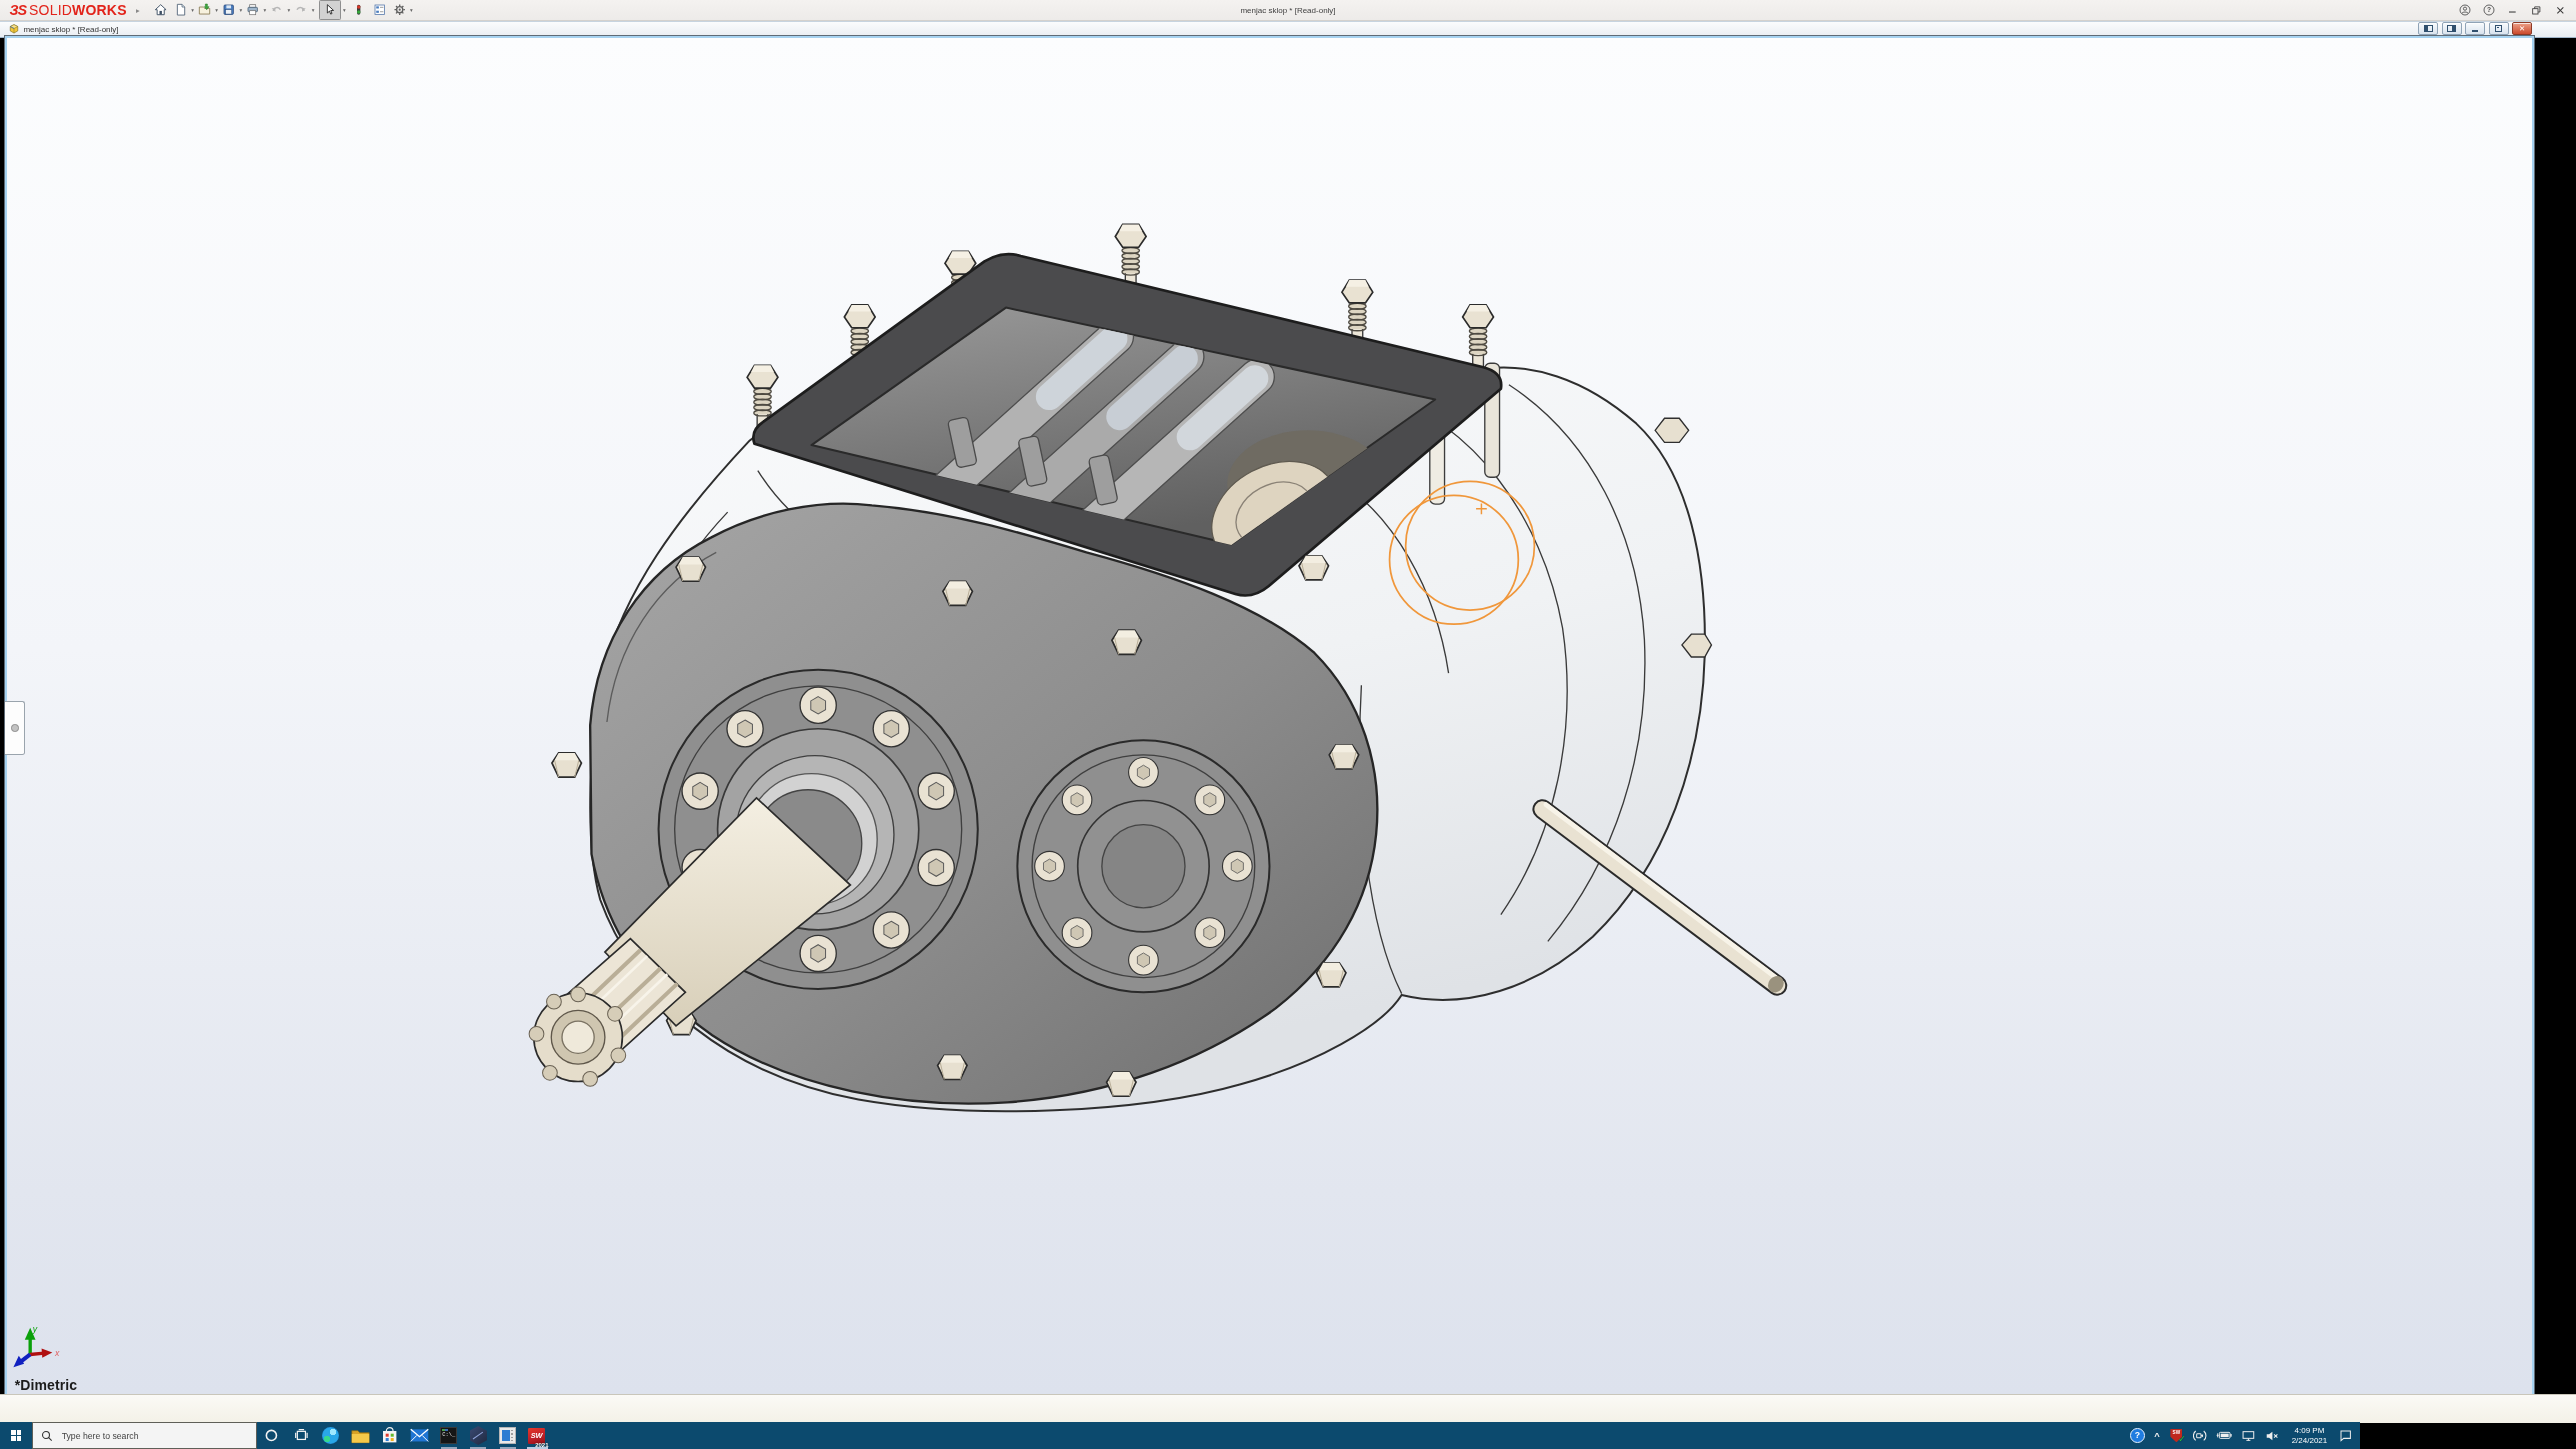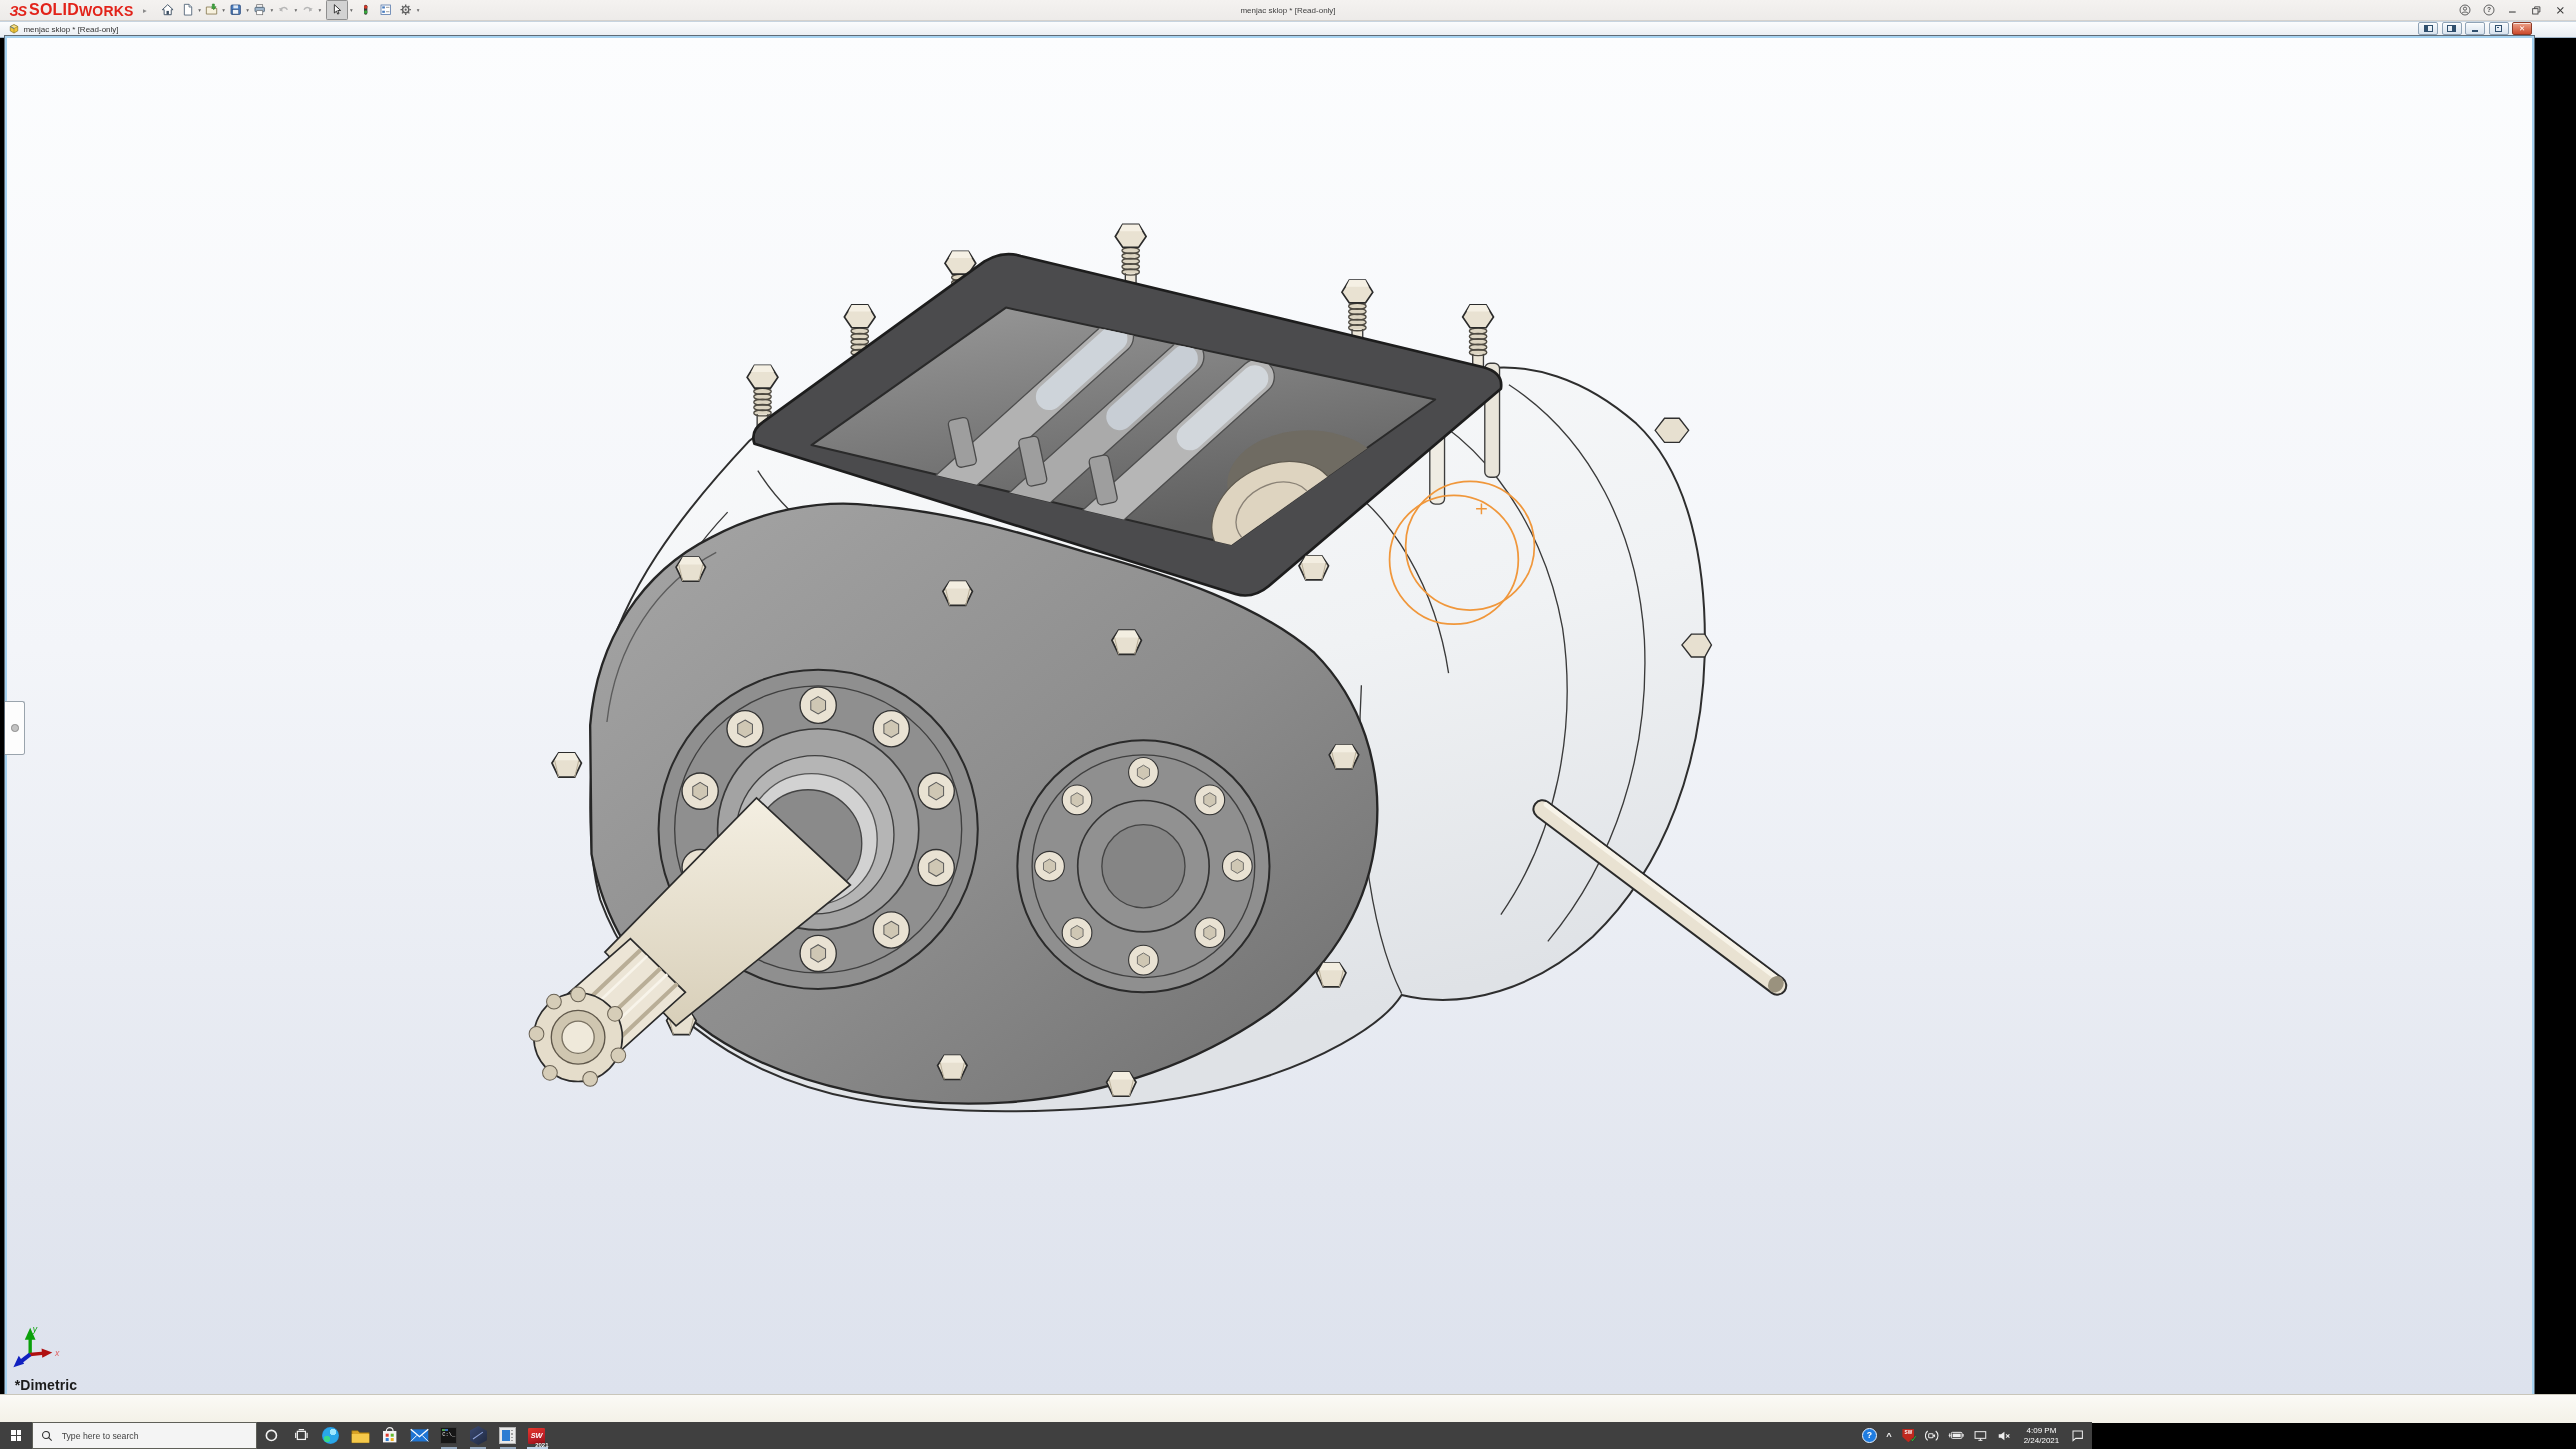--- a/index.html
+++ b/index.html
@@ -6,21 +6,21 @@
   body{width:2576px;height:1449px;position:relative;overflow:hidden;
        font-family:"Liberation Sans","DejaVu Sans",sans-serif;
        -webkit-font-smoothing:antialiased;}
   .abs{position:absolute;}
 
   
   #titlebar{left:0;top:0;width:2576px;height:20px;background:linear-gradient(#f4f2f0,#edebe9);
             border-bottom:0.7px solid #d4d1cd;display:flex;align-items:center;}
   #logo{display:flex;align-items:flex-end;margin-left:9.4px;color:#e2231a;white-space:nowrap;}
   #logo .mark{font-weight:bold;font-style:italic;font-size:14px;letter-spacing:-0.7px;margin-right:2.7px;}
-  #logo .bold{font-weight:bold;font-size:16px;letter-spacing:0.2px;}
+  #logo .bold{font-weight:normal;font-size:14px;letter-spacing:0.2px;}
   #logo .light{font-weight:bold;font-size:14px;letter-spacing:0.2px;}
   .expandArrow{color:#8a8a8a;font-size:7.4px;margin-left:9.4px;cursor:default;}
   #qat{display:flex;align-items:center;margin-left:12px;height:20px;}
   .qbtn{width:17.4px;height:17.4px;display:flex;align-items:center;justify-content:center;border-radius:1.3px;}
   .qbtn svg{display:block;}
   .dd{font-size:5.4px;color:#666;width:6.7px;text-align:center;}
   .qsep{width:2.7px;}
   .qbtn.pressed{background:#d2d2d2;border:0.7px solid #8f8f8f;width:20px;height:17.4px;}
   #titleText{position:absolute;left:0;right:0;top:0;height:20px;display:flex;align-items:center;justify-content:center;
              font-size:8px;color:#3f3f3f;pointer-events:none;}
@@ -53,21 +53,21 @@
   #fmTab{left:5.4px;top:701px;width:19px;height:52px;background:#fdfdfd;border:0.7px solid #9aa4ad;
          border-left:none;border-radius:0 2.7px 2.7px 0;display:flex;align-items:center;justify-content:center;}
   #fmTab .dot{width:5.4px;height:5.4px;border-radius:50%;background:#c2c2c2;border:0.7px solid #8d8d8d;}
   #viewLabel{left:14.8px;top:1377px;font-size:14px;font-weight:bold;color:#1c1c1c;letter-spacing:0.1px;}
 
   
   #statusbar{left:0;top:1394px;width:2576px;height:28px;background:linear-gradient(#fbfaf6,#f3f1e7);
              border-top:0.7px solid #c9c6ba;}
 
   
-  #taskbar{left:0;top:1422px;width:2092px;height:27px;background:#404040;display:flex;align-items:center;}
+  #taskbar{left:0;top:1422px;width:2360px;height:27px;background:#0c4a6e;display:flex;align-items:center;}
   #startBtn{width:32px;height:27px;display:flex;align-items:center;justify-content:center;}
   .winlogo{display:grid;grid-template-columns:4.7px 4.7px;grid-template-rows:4.7px 4.7px;gap:1px;}
   .winlogo i{background:#fdfdfd;display:block;}
   #searchBox{width:225px;height:27px;background:#f4f4f4;border:0.7px solid #5e5f58;box-sizing:border-box;
              display:flex;align-items:center;gap:6.7px;padding-left:8px;}
   #searchBox svg{flex:0 0 auto;}
   #searchInput{border:none;outline:none;background:transparent;font-size:8.7px;color:#303030;
                font-family:"Liberation Sans",sans-serif;width:168px;}
   #searchInput::placeholder{color:#424242;opacity:1;}
   .tkbtn{width:29.5px;height:27px;display:flex;align-items:center;justify-content:center;position:relative;}

